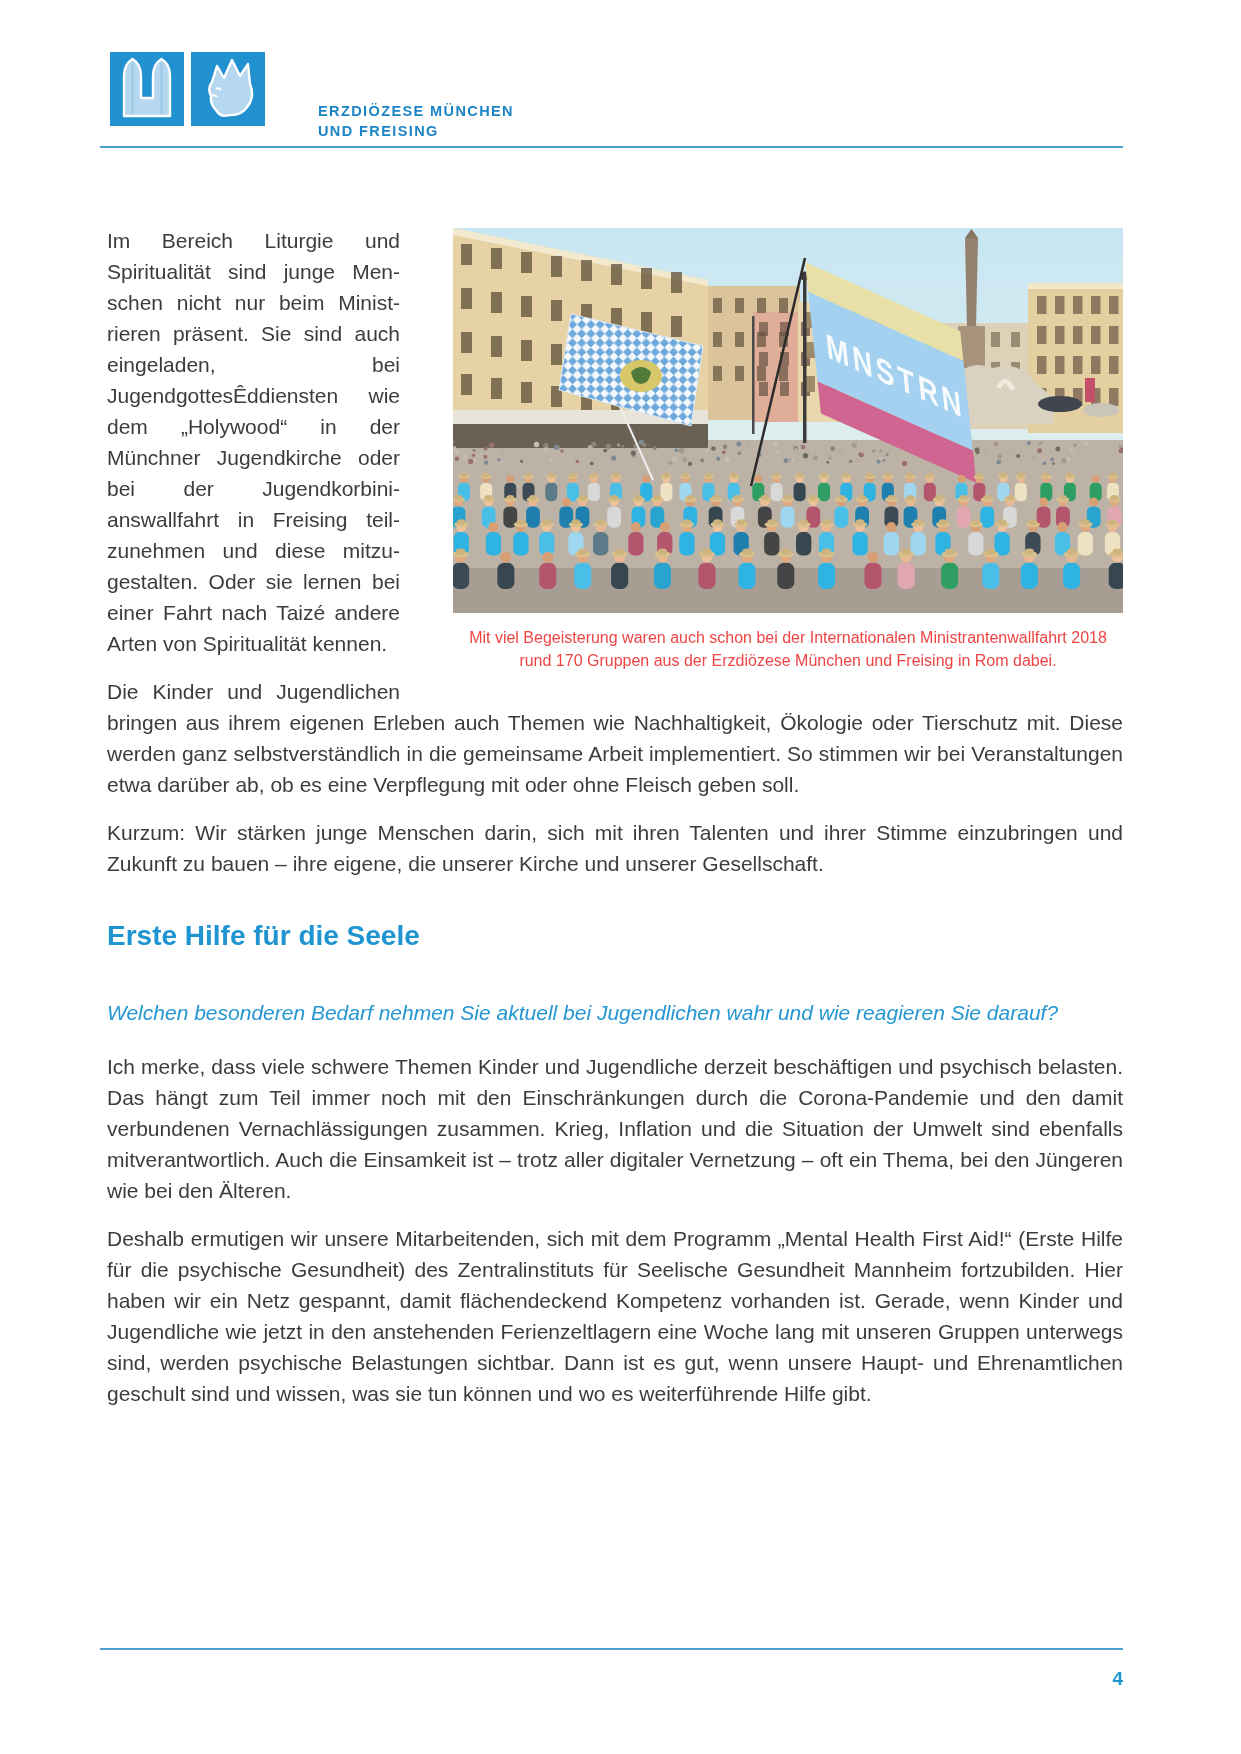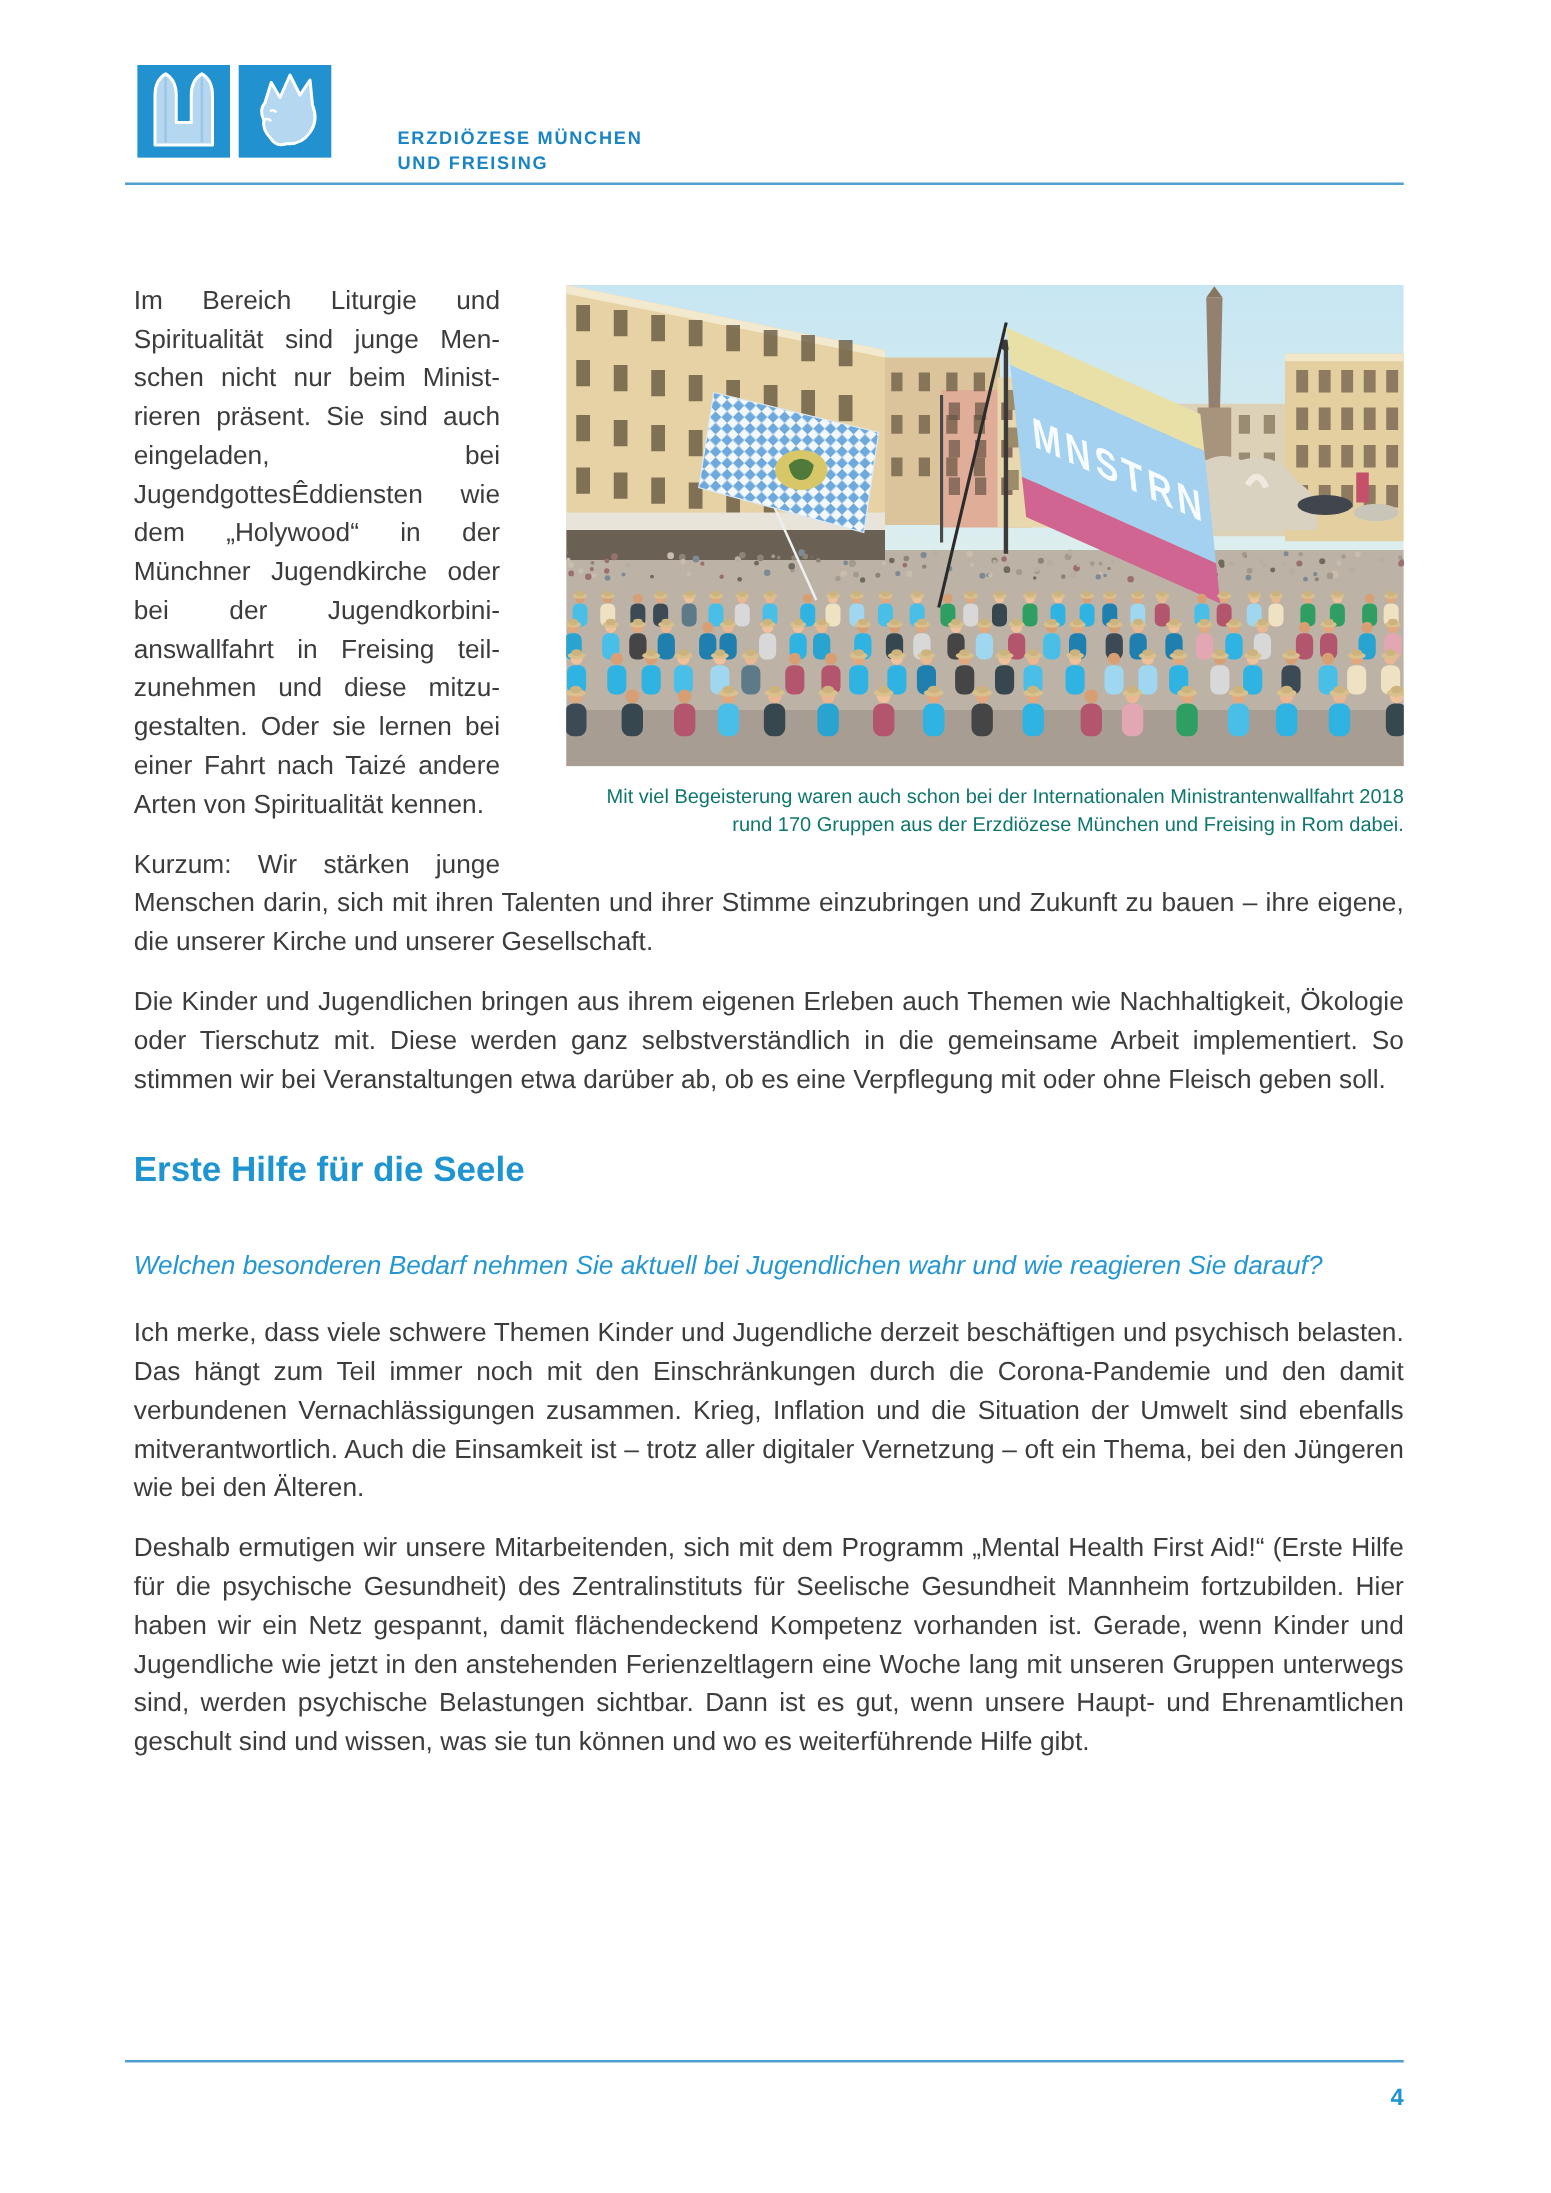--- a/index.html
+++ b/index.html
@@ -16,21 +16,21 @@
   .rule{position:absolute;left:100px;width:1023px;height:2px;background:#4f9fd1;}
   .rule.top{top:146px;}
   .rule.bottom{top:1648px;}
 
   
   .content{position:absolute;left:107px;top:225px;width:1016px;
            font-size:21px;line-height:31px;text-align:justify;hyphens:manual;}
   .content p{margin:0 0 17px 0;}
   figure.photo-fig{float:right;width:670px;margin:3px 0 16px 53px;}
   figure.photo-fig svg{display:block;width:670px;height:385px;}
-  figcaption{margin-top:13px;font-size:16px;line-height:23px;color:#0f766e;text-align:right;}
+  figcaption{margin-top:13px;font-size:16px;line-height:23px;color:#ef4444;text-align:center;}
 
   h2.section{color:#1e94d0;font-size:28px;line-height:34px;font-weight:bold;
              margin:40px 0 0 0;text-align:left;}
   p.question{color:#2497d3;font-style:italic;font-size:21px;line-height:28px;
              margin:46px 0 24px 0;text-align:left;}
 
   .page-number{position:absolute;left:100px;top:1668px;width:1023px;text-align:right;
                color:#1e94d0;font-weight:bold;font-size:19px;}
 </style>
 </head>
@@ -722,22 +722,22 @@
           <rect x="655.7" y="334.8" width="17.099999999999998" height="26.22" rx="6.84" fill="#37474f"></rect>
           <circle cx="664.3" cy="329.1" r="5.4719999999999995" fill="#f0c29c"></circle>
           <ellipse cx="664.3" cy="326.3" rx="7.9799999999999995" ry="3.078" fill="#d9c08c"></ellipse>
           <ellipse cx="664.3" cy="323.7" rx="4.787999999999999" ry="3.078" fill="#cdb37e"></ellipse>
         </g>
     </svg>
     <figcaption>Mit viel Begeisterung waren auch schon bei der Internationalen Ministrantenwallfahrt 2018 rund 170 Gruppen aus der Erzdiözese München und Freising in Rom dabei.</figcaption>
   </figure>
 
   <p>Im Bereich Liturgie und Spiritualität sind junge Men­schen nicht nur beim Minist­rieren präsent. Sie sind auch eingeladen, bei JugendgottesÊddiensten wie dem „Holywood“ in der Münchner Jugendkirche oder bei der Jugendkorbini­answallfahrt in Freising teil­zunehmen und diese mitzu­gestalten. Oder sie lernen bei einer Fahrt nach Taizé andere Arten von Spiritualität kennen.</p>
+  <p>Die Kinder und Jugendlichen bringen aus ihrem eigenen Erleben auch Themen wie Nachhaltigkeit, Ökologie oder Tierschutz mit. Diese werden ganz selbstver­ständlich in die gemeinsame Arbeit implementiert. So stimmen wir bei Veranstaltungen etwa darüber ab, ob es eine Verpflegung mit oder ohne Fleisch geben soll.</p>
   <p>Kurzum: Wir stärken junge Menschen darin, sich mit ihren Talenten und ihrer Stimme einzubringen und Zukunft zu bauen – ihre eigene, die unserer Kirche und unserer Gesellschaft.</p>
-  <p>Die Kinder und Jugendlichen bringen aus ihrem eigenen Erleben auch Themen wie Nachhaltigkeit, Ökologie oder Tierschutz mit. Diese werden ganz selbstver­ständlich in die gemeinsame Arbeit implementiert. So stimmen wir bei Veranstaltungen etwa darüber ab, ob es eine Verpflegung mit oder ohne Fleisch geben soll.</p>
 
   <h2 class="section">Erste Hilfe für die Seele</h2>
   <p class="question">Welchen besonderen Bedarf nehmen Sie aktuell bei Jugendlichen wahr und wie reagieren Sie darauf?</p>
 
   <p>Ich merke, dass viele schwere Themen Kinder und Jugendliche derzeit beschäftigen und psychisch belasten. Das hängt zum Teil immer noch mit den Einschränkungen durch die Corona-Pandemie und den damit verbundenen Vernachlässigungen zusammen. Krieg, Inflation und die Situation der Umwelt sind ebenfalls mitverantwortlich. Auch die Einsamkeit ist – trotz aller digitaler Vernetzung – oft ein Thema, bei den Jüngeren wie bei den Älteren.</p>
   <p>Deshalb ermutigen wir unsere Mitarbeitenden, sich mit dem Programm „Mental Health First Aid!“ (Erste Hilfe für die psychische Gesundheit) des Zentralinstituts für Seelische Gesundheit Mannheim fortzubilden. Hier haben wir ein Netz gespannt, damit flächendeckend Kompetenz vorhanden ist. Gerade, wenn Kinder und Jugendliche wie jetzt in den anstehenden Ferienzeltlagern eine Woche lang mit unseren Gruppen unterwegs sind, werden psychische Belastungen sichtbar. Dann ist es gut, wenn unsere Haupt- und Ehrenamtlichen geschult sind und wissen, was sie tun können und wo es weiter­führende Hilfe gibt.</p>
 </div>
 
 <div class="rule bottom"></div>
 <div class="page-number">4</div>

